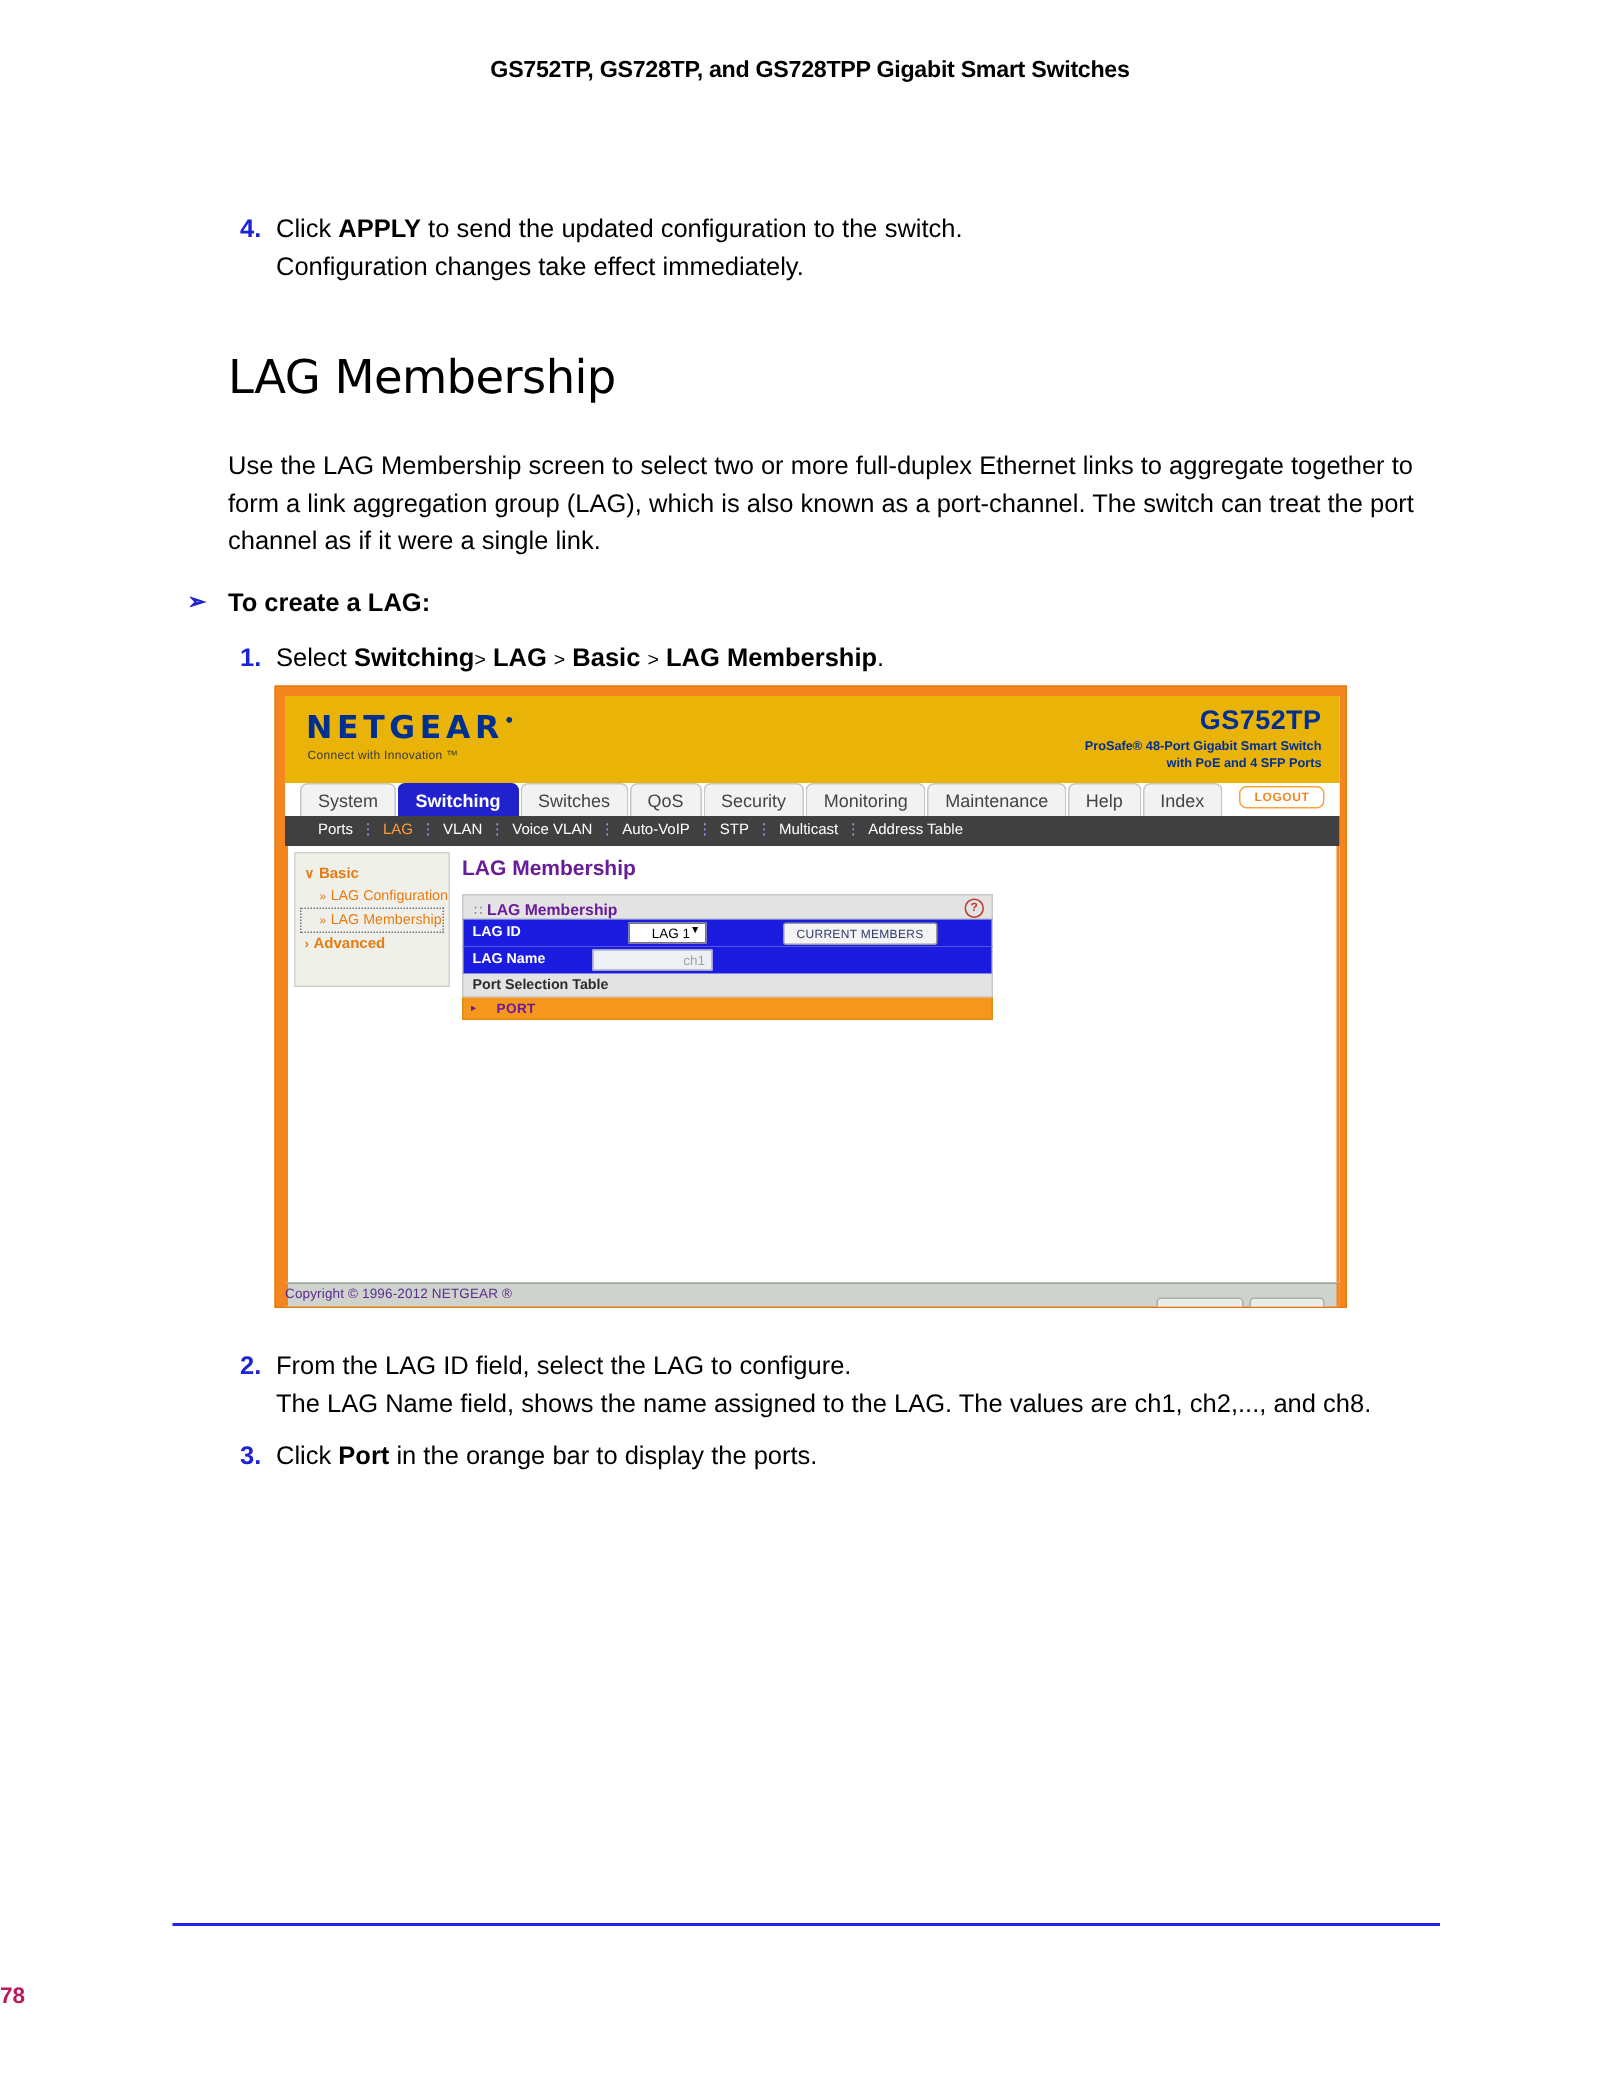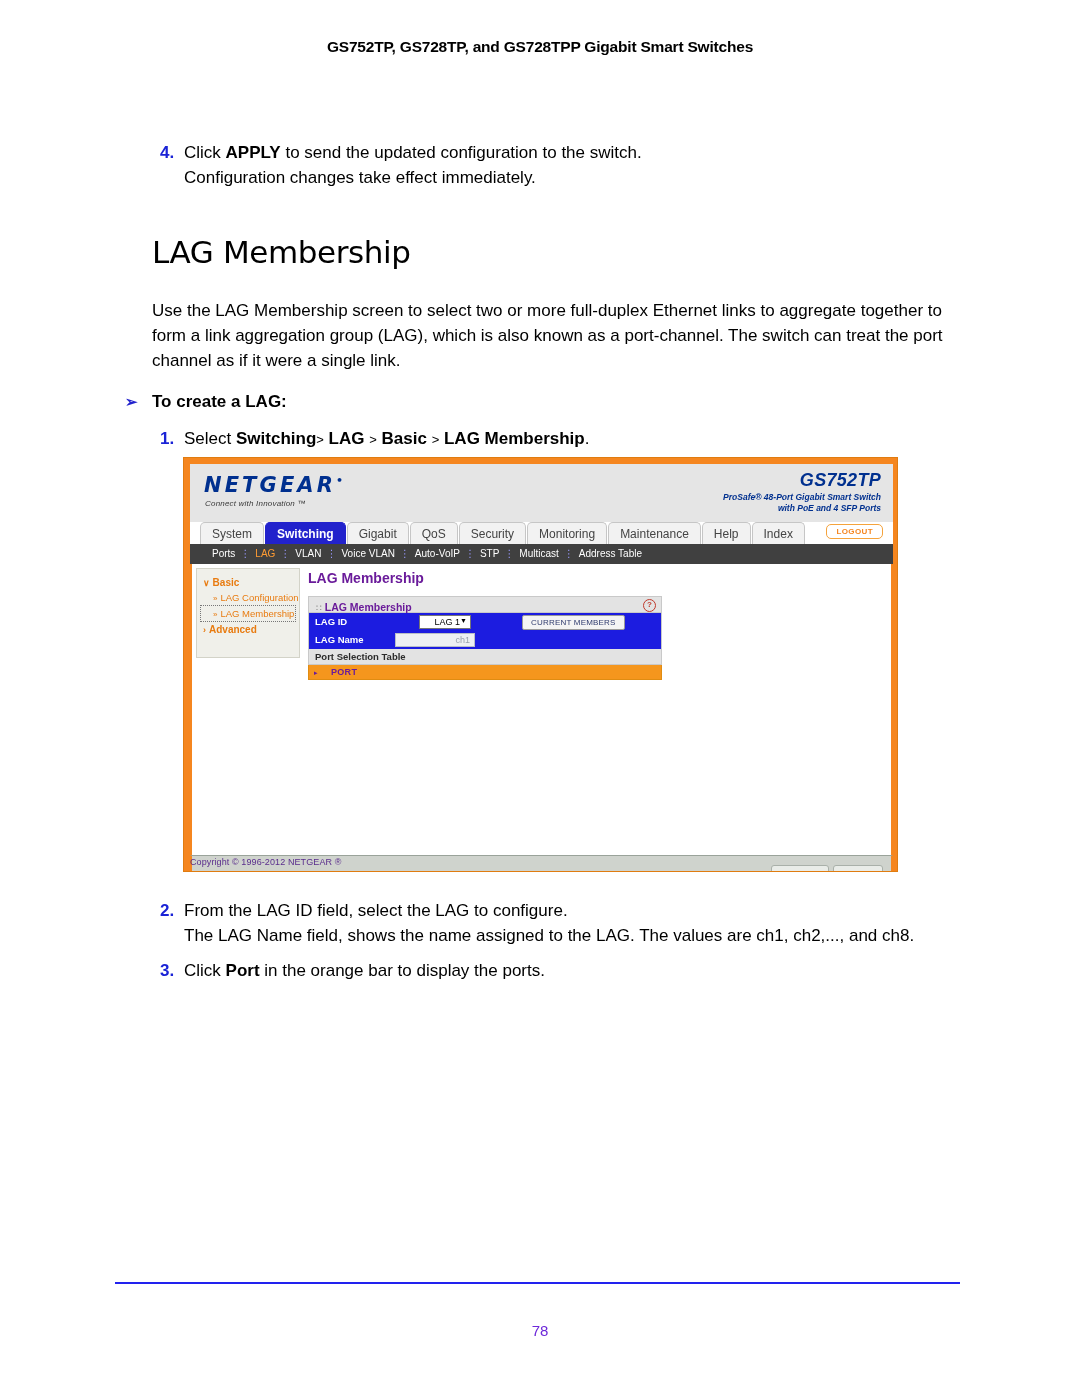--- a/index.html
+++ b/index.html
@@ -117,22 +117,21 @@
     width: 703px;
     height: 391px;
     background: #ffffff;
     box-sizing: border-box;
   }
 
   
   .ui-logoband {
     position: relative;
     height: 58px;
-    background: #e5e5e5;
-    font-style: italic;
+    background: #eab308;
   }
   .netgear-logo {
     position: absolute;
     left: 14px; top: 9px;
     font-size: 21px;
     font-weight: bold;
     letter-spacing: 3.1px;
     color: #00308f;
     font-family: "DejaVu Sans", sans-serif;
   }
@@ -431,24 +430,24 @@
     top: 1282px;
     width: 845px;
     height: 2px;
     background: #2222ee;
   }
   .page-num {
     position: absolute;
     top: 1322px;
     left: 0;
     width: 1080px;
-    text-align: center;
+    text-align: left;
     font-size: 15px;
-    font-weight: normal;
-    color: #6d28d9;
+    font-weight: bold;
+    color: #be185d;
   }
 </style>
 </head>
 <body>
 
 <div class="page-header">GS752TP, GS728TP, and GS728TPP Gigabit Smart Switches</div>
 
 <div class="content">
 
   <div class="numbered-step">
@@ -485,21 +484,21 @@
       <div class="netgear-logo"><span>NETGEAR</span><span class="tm">•</span></div>
       <div class="netgear-tag">Connect with Innovation ™</div>
       <div class="model-name">GS752TP</div>
       <div class="model-desc">
         <span>ProSafe® 48-Port Gigabit Smart Switch</span><br>
         <span>with PoE and 4 SFP Ports</span>
       </div>
     </div>
 
     <div class="tabbar">
-      <span class="tab">System</span><span class="tab active">Switching</span><span class="tab">Gigabit</span><span class="tab">QoS</span><span class="tab">Security</span><span class="tab">Monitoring</span><span class="tab">Maintenance</span><span class="tab">Help</span><span class="tab">Index</span>
+      <span class="tab">System</span><span class="tab active">Switching</span><span class="tab">Switches</span><span class="tab">QoS</span><span class="tab">Security</span><span class="tab">Monitoring</span><span class="tab">Maintenance</span><span class="tab">Help</span><span class="tab">Index</span>
       <span class="logout-btn">LOGOUT</span>
     </div>
 
     <div class="subnav">
       <span class="sn">Ports</span><span class="sep">⋮</span><span class="sn on">LAG</span><span class="sep">⋮</span><span class="sn">VLAN</span><span class="sep">⋮</span><span class="sn">Voice VLAN</span><span class="sep">⋮</span><span class="sn">Auto-VoIP</span><span class="sep">⋮</span><span class="sn">STP</span><span class="sep">⋮</span><span class="sn">Multicast</span><span class="sep">⋮</span><span class="sn">Address Table</span>
     </div>
 
     <div class="ui-body">
 
       <div class="ui-sidebar">

